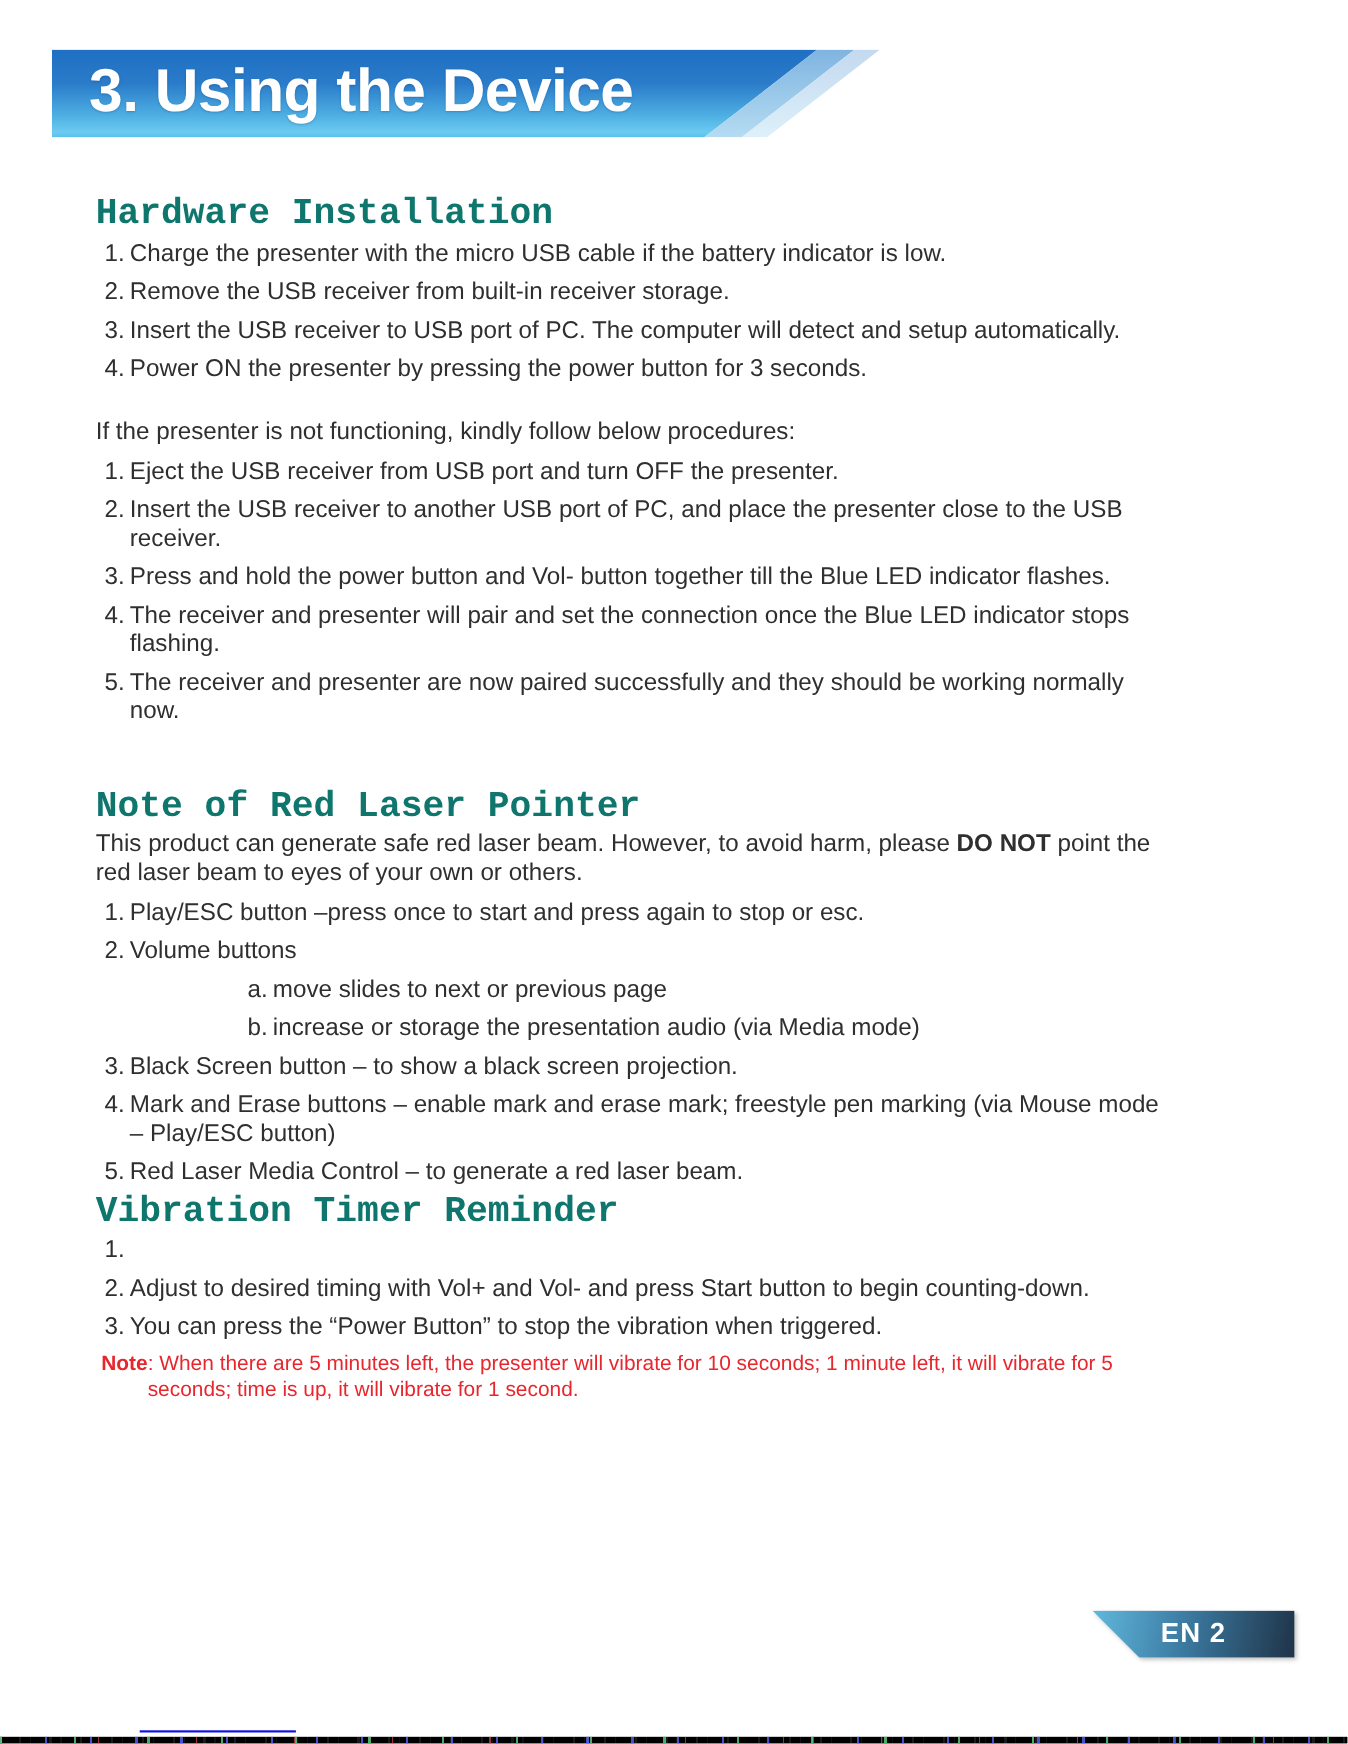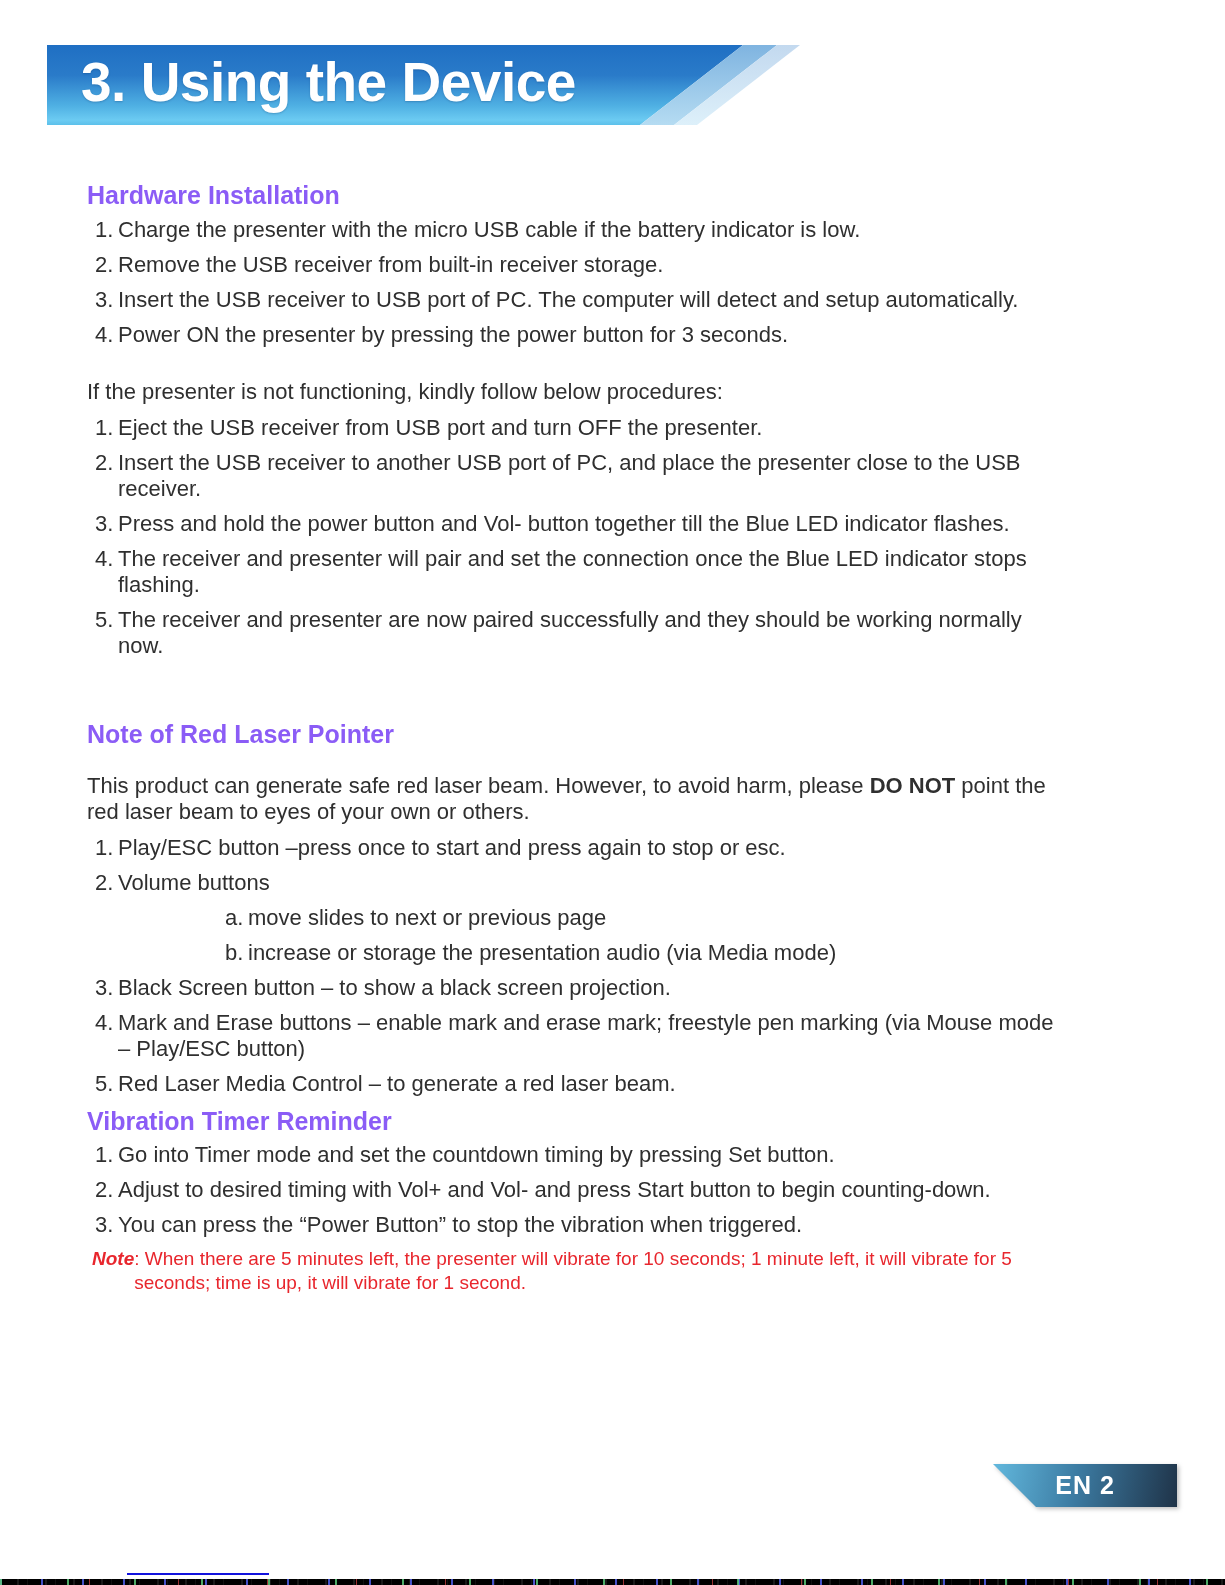--- a/index.html
+++ b/index.html
@@ -18,43 +18,43 @@
   .banner-stripe2 { position:absolute; inset:0;
     background:linear-gradient(180deg,#c3d9ef 0%,#ddf0fa 100%);
     clip-path:polygon(730px 0,753px 0,650px 100%,627px 100%); }
   .banner-title { position:absolute; left:34px; top:50%; transform:translateY(-55%);
     font-size:55px; font-weight:bold; color:#ffffff; letter-spacing:-0.5px;
     text-shadow:0 1px 2px rgba(0,40,90,.25); white-space:nowrap; }
 
   
   .content { position:absolute; left:87px; top:180px; width:1090px; color:#2f2f2f;
              font-size:22px; }
-  h2 { font-size:25px; line-height:30px; font-weight:bold; color:#8b5cf6; }
+  h2 { font-size:33px; line-height:30px; font-weight:bold; color:#0f766e;font-family:Liberation Mono, monospace; }
   .para { line-height:26px; white-space:pre-line; }
   .item { display:flex; line-height:26px; margin-bottom:9px; padding-left:8px; }
   .item .num { flex:0 0 23px; }
   .item .txt { white-space:pre-line; }
   .item.sub { padding-left:138px; }
 
   
   .hardware-installation h2 { margin-top:0; }
   .hardware-installation .b0 { margin-top:7px; }
   .hardware-installation .b1 { margin-top:31px; }
   .hardware-installation .b2 { margin-top:10px; }
   .red-laser-note h2 { margin-top:60px; }
-  .red-laser-note .b0 { margin-top:24px; }
+  .red-laser-note .b0 { margin-top:5px; }
   .powerpoint-interaction h2 { margin-top:68px; }
   .powerpoint-interaction .b0 { margin-top:10px; }
   .vibration-timer h2 { }
   .vibration-timer .b0 { margin-top:6px; }
   .vibration-timer .b1 { margin-top:2px; }
 
   
   .note { display:flex; font-size:19px; line-height:24px; color:#e8262d; padding-left:5px; }
-  .note .note-label { font-weight:bold; white-space:pre;font-style:italic; }
+  .note .note-label { font-weight:bold; white-space:pre; }
   .note .note-text { white-space:pre-line; }
 
   
   .badge-wrap { position:absolute; left:993px; top:1464px;
                 filter:drop-shadow(2px 2px 2px rgba(0,0,0,.25)); }
   .badge { width:184px; height:43px;
     background:linear-gradient(100deg,#62b8dd 0%,#3c7ba2 45%,#1f3348 100%);
     clip-path:polygon(0 0,100% 0,100% 100%,43px 100%);
     display:flex; align-items:center; justify-content:center;
     color:#fff; font-size:25px; font-weight:bold; letter-spacing:1px; }
@@ -163,21 +163,20 @@
             <span class="num">5.</span>
             <span class="txt">Red Laser Media Control – to generate a red laser beam.</span>
           </div>
         </div>
       </section>
       <section class="sec vibration-timer">
         <h2>Vibration Timer Reminder</h2>
         <div class="list b0">
           <div class="item">
             <span class="num">1.</span>
-            <span class="txt">Go into Timer mode and set the countdown timing by pressing Set button.</span>
           </div>
           <div class="item">
             <span class="num">2.</span>
             <span class="txt">Adjust to desired timing with Vol+ and Vol- and press Start button to begin counting-down.</span>
           </div>
           <div class="item">
             <span class="num">3.</span>
             <span class="txt">You can press the “Power Button” to stop the vibration when triggered.</span>
           </div>
         </div>

